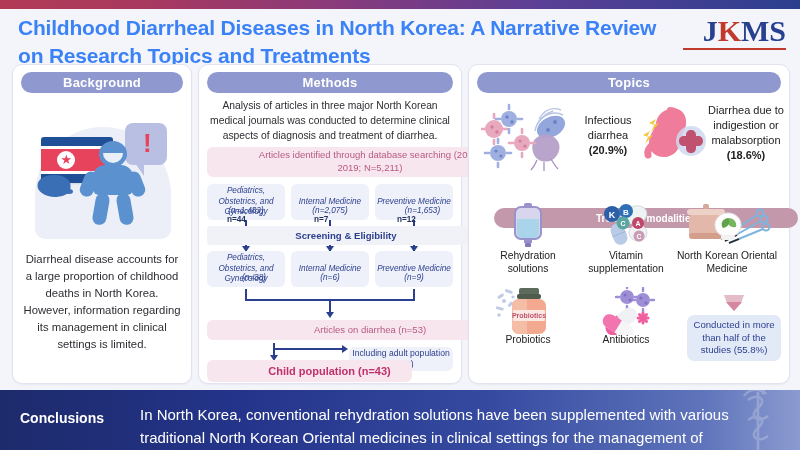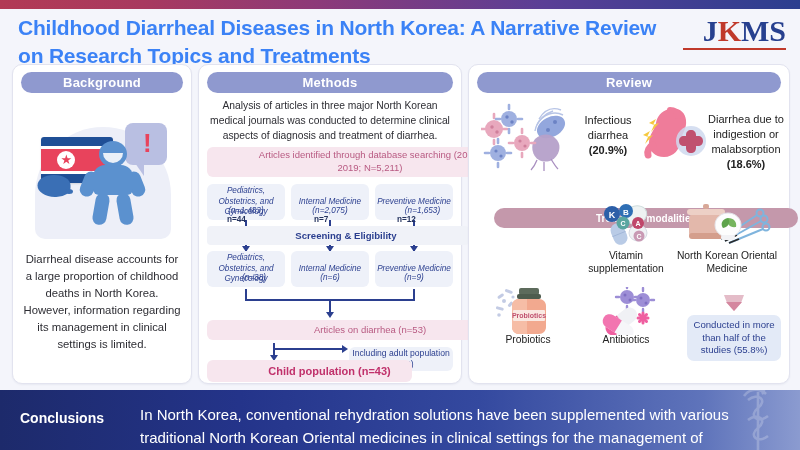--- a/index.html
+++ b/index.html
@@ -277,21 +277,21 @@
     <div class="arrow-v" style="left:74px;top:278px;height:16px;"></div>
     <div class="arrow-head-d" style="left:71px;top:290px;"></div>
     <div class="arrow-h" style="left:74px;top:283px;width:70px;"></div>
     <div class="arrow-head-r" style="left:143px;top:280px;"></div>
 
     <div class="m-blue" id="m-adult">Including adult population (n=10)</div>
     <div class="m-pink" id="m-child">Child population (n=43)</div>
   </div>
 
   <div class="panel" id="panel-results">
-    <div class="phead">Review</div>
+    <div class="phead">Topics</div>
 
     <div style="position:absolute;left:12px;top:38px;">
       <svg width="96" height="68" viewBox="0 0 96 68">
         <g stroke="#b7c4e6" stroke-width="1.4" fill="none">
           <path d="M58 16 C64 6 72 4 80 7"></path>
             <path d="M56 22 C62 10 74 8 82 12"></path>
           <path d="M54 28 C56 16 66 10 72 8"></path>
         </g>
         <g fill="#93a7dd">
           <ellipse cx="70" cy="24" rx="15" ry="10" transform="rotate(-28 70 24)"></ellipse>
@@ -359,27 +359,40 @@
         <path d="M31 5 c4 0 7 2 8 6" stroke="#ef7c9a" stroke-width="6" fill="none" stroke-linecap="round"></path>
         <path d="M14 40 c-4 2-6 6-5 10" stroke="#ef7c9a" stroke-width="7" fill="none" stroke-linecap="round"></path>
         <g fill="#f5c93f">
           <path d="M10 18 l7-4 l-3 6 l6-2 l-8 9 l3-7z"></path>
           <path d="M4 30 l7-4 l-3 6 l6-2 l-8 9 l3-7z"></path>
         </g>
         <circle cx="52" cy="36" r="15" fill="#cfd9ee" opacity=".85"></circle>
         <path d="M52 25 c3 0 5 2 5 5 c0 1 0 1 0 1 c1 0 1 0 2 0 c3 0 5 2 5 5 c0 3-2 5-5 5 c-1 0-1 0-2 0 c0 1 0 1 0 2 c0 3-2 5-5 5 c-3 0-5-2-5-5 c0-1 0-1 0-2 c-1 0-1 0-2 0 c-3 0-5-2-5-5 c0-3 2-5 5-5 c1 0 1 0 2 0 c0 0 0 0 0-1 c0-3 2-5 5-5z" fill="#c0516f"></path>
       </svg>
     </div>
-    <div class="r-label" style="left:238px;top:38px;width:78px;margin-top:9px;">
+    <div class="r-label" style="left:238px;top:38px;width:78px;">
       <span>Diarrhea due to indigestion or malabsorption</span><br>
       <b>(18.6%)</b>
     </div>
 
     <div class="tm-head">Treatment modalities</div>
 
+    <div class="tm-cell" style="left:10px;top:138px;">
+      <div class="tm-icon">
+        <svg width="40" height="44" viewBox="0 0 40 44" style="margin:0 auto;">
+          <rect x="16" y="0" width="8" height="5" rx="2" fill="#9a93cb"></rect>
+          <rect x="7" y="4" width="26" height="32" rx="6" fill="#d8d5ee" stroke="#9a93cb" stroke-width="2"></rect>
+          <path d="M9 18 h22 v12 a5 5 0 0 1-5 5 H14 a5 5 0 0 1-5-5z" fill="#a9d4ea"></path>
+          <path d="M9 18 c6 3 16 3 22 0 v-2 H9z" fill="#a9d4ea"></path>
+          <rect x="16" y="36" width="8" height="4" fill="#9a93cb"></rect>
+          <rect x="17" y="40" width="6" height="4" rx="1" fill="#7f7ab8"></rect>
+        </svg>
+      </div>
+      <div class="tm-cap">Rehydration solutions</div>
+    </div>
 
     <div class="tm-cell" style="left:108px;top:138px;">
       <div class="tm-icon">
         <svg width="56" height="44" viewBox="0 0 56 44" style="margin:0 auto;">
           <ellipse cx="38" cy="12" rx="11" ry="9" transform="rotate(-20 38 12)" fill="#eef3f3" stroke="#cfdcdc"></ellipse>
           <ellipse cx="40" cy="30" rx="9" ry="8" fill="#f0f2f5" stroke="#d6dbe3"></ellipse>
           <g>
             <rect x="14" y="20" width="14" height="22" rx="7" transform="rotate(-22 21 31)" fill="#b9cbe6"></rect>
             <path d="M14 31 h14" stroke="#9fb4d6" stroke-width="1" transform="rotate(-22 21 31)"></path>
           </g>

